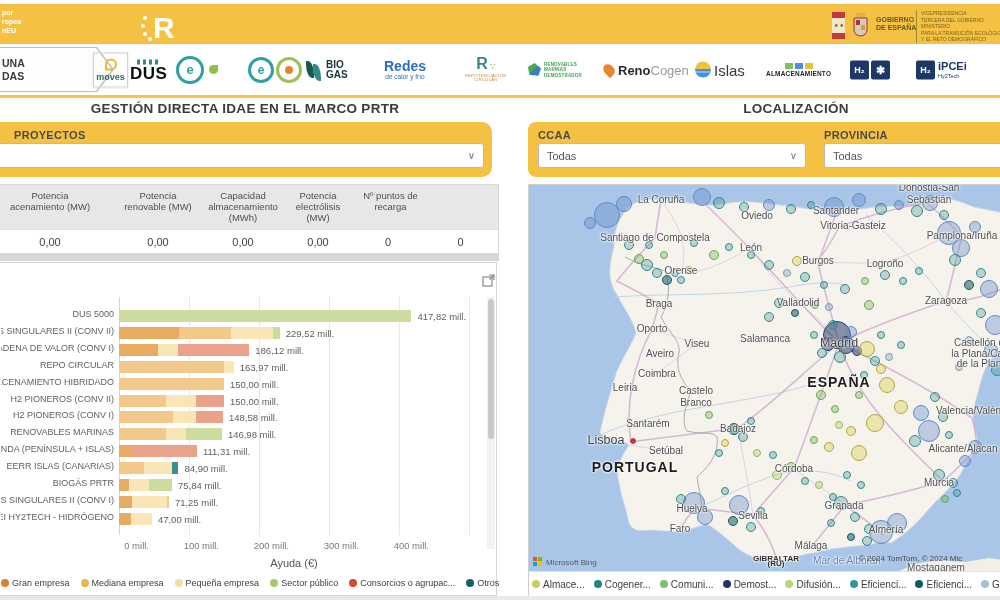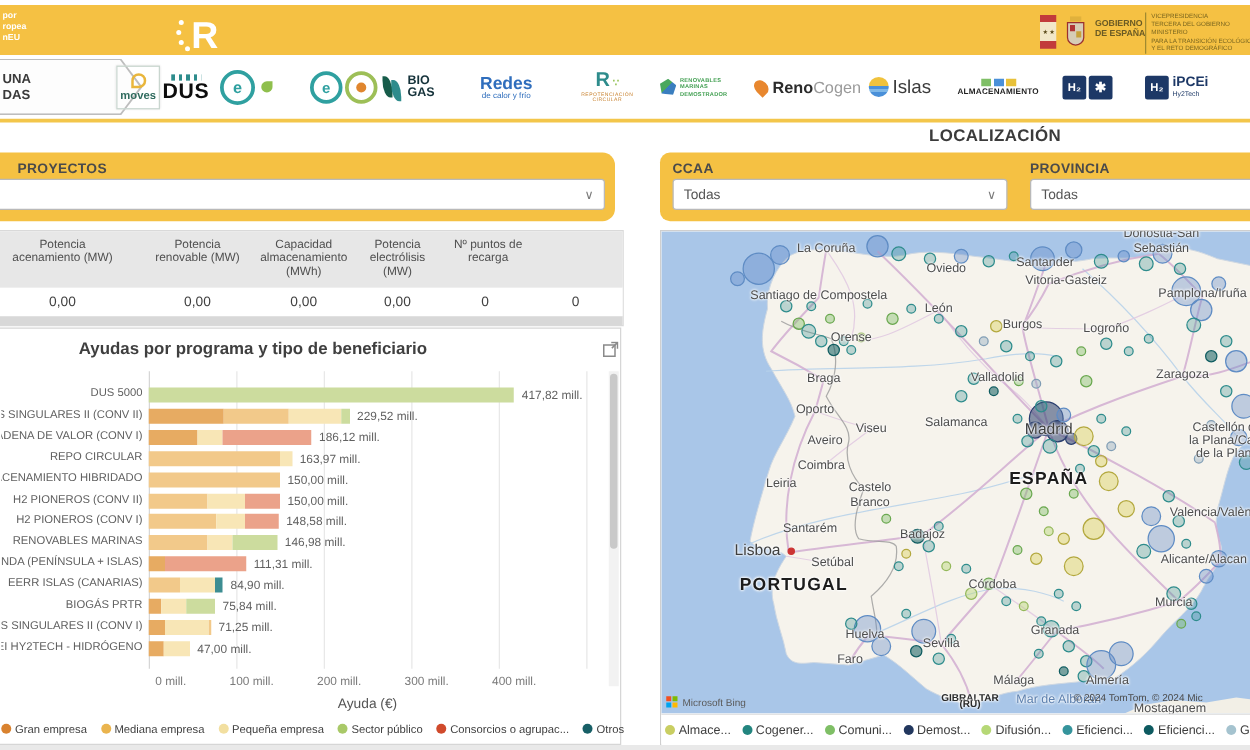--- a/index.html
+++ b/index.html
@@ -278,20 +278,21 @@
           <div class="lines">
             <span class="l0">H₂</span>
             <span class="l1">iPCEi</span>
             <span class="l2">Hy2Tech</span>
           </div>
         </div>
       </div>
   </div>
   <div class="strip-divider"></div>
 
+  <div class="sec-title" id="left-title">GESTIÓN DIRECTA IDAE EN EL MARCO PRTR</div>
   <div class="sec-title" id="right-title">LOCALIZACIÓN</div>
 
   <div class="filter-panel" id="left-panel">
     <div class="filter-label" style="left:28px;top:7px;">PROYECTOS</div>
     <div class="dd" style="left:8px;top:21px;width:490px;">
       <span></span>
       <span class="chev">∨</span>
     </div>
   </div>
 
@@ -337,21 +338,20 @@
         <div class="cell" style="width: 90px;">0,00</div>
         <div class="cell" style="width: 80px;">0,00</div>
         <div class="cell" style="width: 70px;">0,00</div>
         <div class="cell" style="width: 70px;">0</div>
         <div class="cell" style="width: 75px;">0</div>
       </div>
     <div class="kpi-scroll"></div>
   </div>
 
   <div class="chart-card">
-    <div class="chart-title">Ayudas por programa y tipo de beneficiario</div>
     <div class="expand-icon">
       <svg width="13" height="13" viewBox="0 0 13 13">
         <rect x="1" y="3" width="9" height="9" fill="none" stroke="#8a8a8a" stroke-width="1.2"></rect>
         <path d="M7,1 L12,1 L12,6 M12,1 L7.5,5.5" fill="none" stroke="#8a8a8a" stroke-width="1.2"></path>
       </svg>
     </div>
     <div id="chart-plot">
         <div class="grid-line" style="left: 126px; background: rgb(214, 214, 214);"></div>
         <div class="grid-line" style="left: 196px;"></div>
         <div class="grid-line" style="left: 266px;"></div>
@@ -687,21 +687,21 @@
           <div class="m-label m-big" style="left: 77px; top: 255px;">Lisboa</div>
           <div class="m-label m-city" style="left: 137px; top: 265px;">Setúbal</div>
           <div class="m-label m-country" style="left: 106px; top: 282px;">PORTUGAL</div>
           <div class="m-label m-city" style="left: 434px; top: 263px;">Alicante/Alacan</div>
           <div class="m-label m-city" style="left: 265px; top: 283px;">Córdoba</div>
           <div class="m-label m-city" style="left: 410px; top: 297px;">Murcia</div>
           <div class="m-label m-city" style="left: 315px; top: 320px;">Granada</div>
           <div class="m-label m-city" style="left: 163px; top: 323px;">Huelva</div>
           <div class="m-label m-city" style="left: 224px; top: 330px;">Sevilla</div>
           <div class="m-label m-city" style="left: 151px; top: 343px;">Faro</div>
-          <div class="m-label m-city" style="left: 357px; top: 360px;">Almería</div>
+          <div class="m-label m-city" style="left: 357px; top: 344px;">Almería</div>
           <div class="m-label m-city" style="left: 282px; top: 360px;">Málaga</div>
           <div class="m-label m-boldsm" style="left: 247px; top: 373px;">GIBRALTAR</div>
           <div class="m-label m-boldsm" style="left: 247px; top: 378px;">(RU)</div>
           <div class="m-label m-sea" style="left: 318px; top: 375px;">Mar de Alborán</div>
           <div class="m-label m-city" style="left: 407px; top: 382px;">Mostaganem</div>
         </div>
       <div class="map-attrib">© 2024 TomTom, © 2024 Mic</div>
       <div class="bing">
         <span class="bing-sq">
           <i style="background:#f25022"></i>

